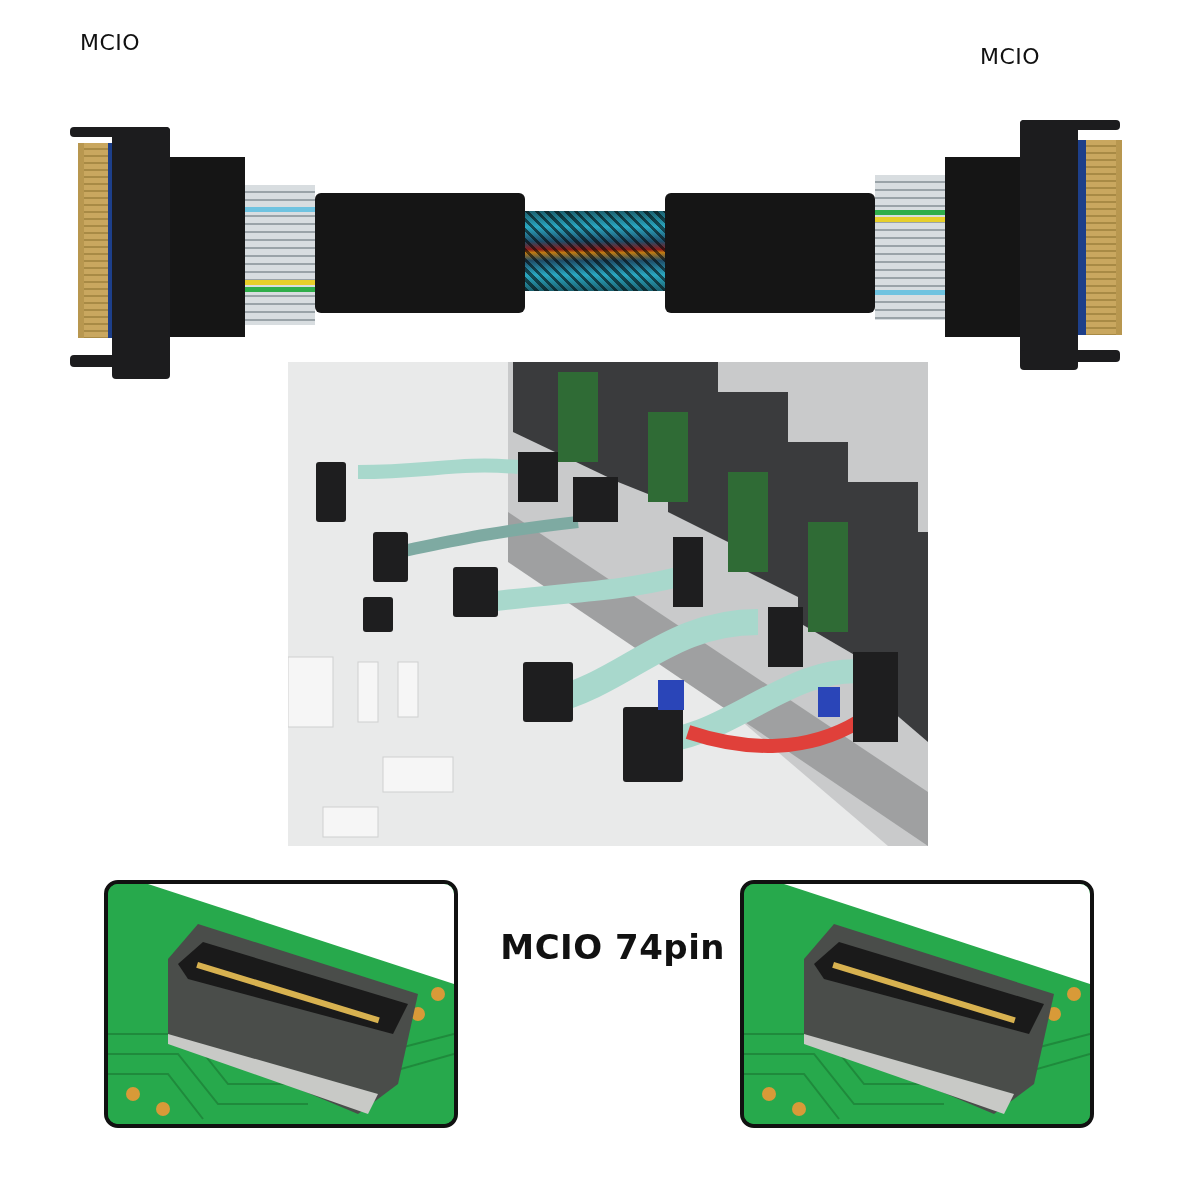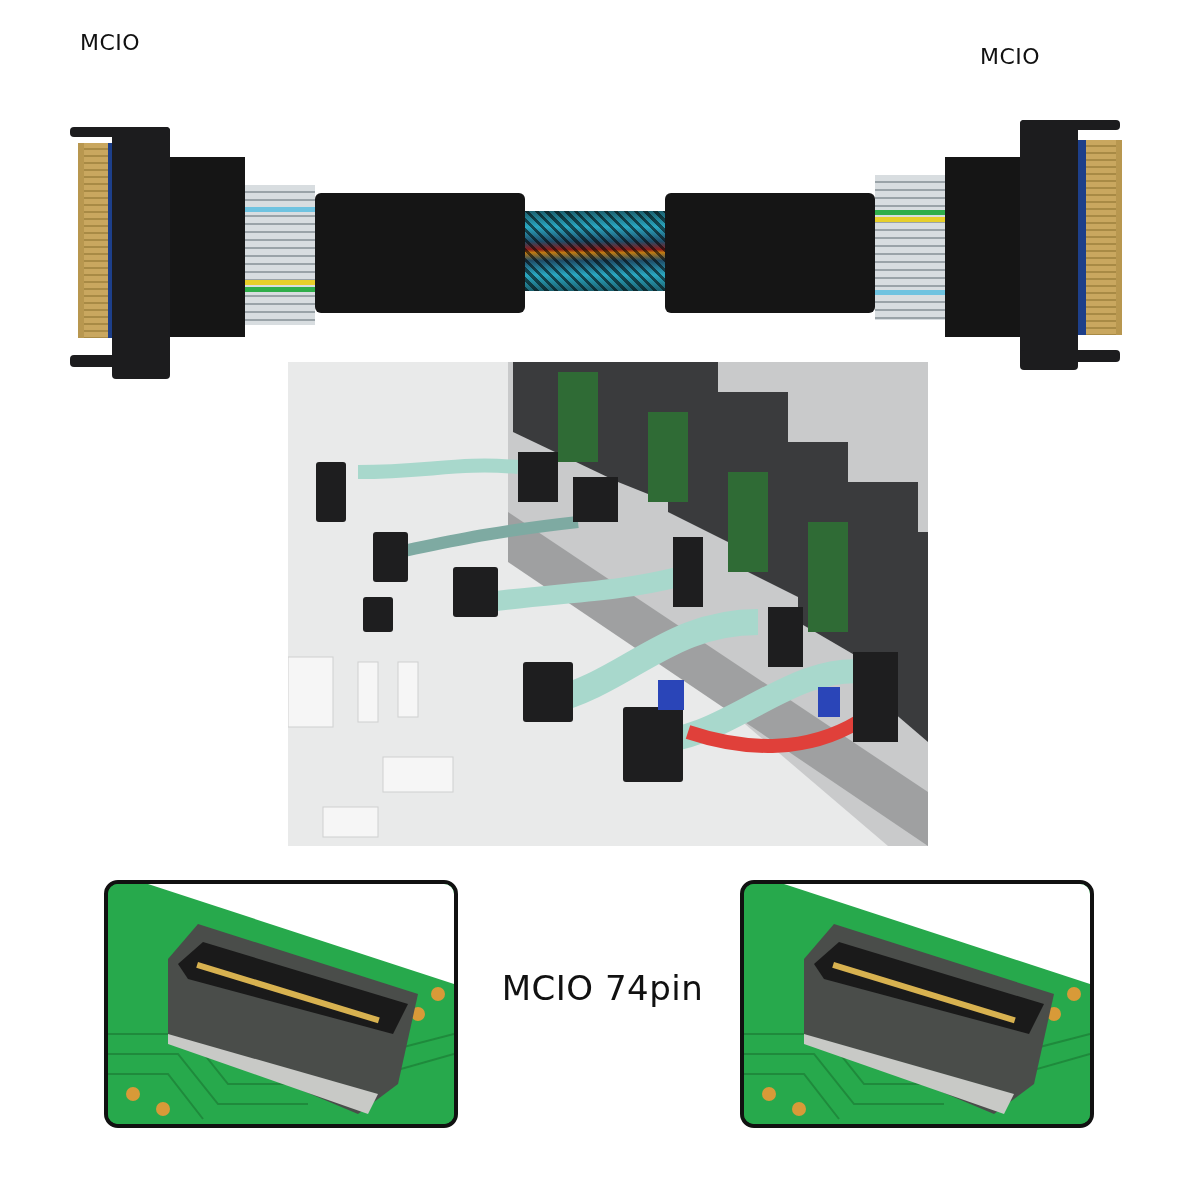--- a/index.html
+++ b/index.html
@@ -1,21 +1,21 @@
 <!DOCTYPE html>
 <html><head>
 <meta charset="utf-8">
 <style>
   html, body { margin:0; padding:0; background:#ffffff; }
   body { width:1200px; height:1200px; position:relative; overflow:hidden;
          font-family:"DejaVu Sans", sans-serif; color:#111; }
   .label { position:absolute; font-size:22px; letter-spacing:0.5px; color:#111; }
   #lbl-left { left:80px; top:30px; }
   #lbl-right { left:980px; top:44px; }
-  #lbl-socket { left:480px; top:965px; width:245px; text-align:center; font-size:34px; line-height:46px; }
+  #lbl-socket { left:480px; top:924px; width:245px; text-align:right; font-size:34px; line-height:46px;font-weight:bold; }
 
   
   .cable { position:absolute; left:60px; top:115px; width:1080px; height:270px; }
   .conn-body { position:absolute; background:#1c1c1e; border-radius:4px; }
   .gold { position:absolute; background:repeating-linear-gradient(180deg,#c9a75f 0 5px,#a88a45 5px 7px); border-left:6px solid #b8974f; }
   .pcb-blue { position:absolute; background:#1d3f8a; }
   .boot { position:absolute; background:#151515; }
   .wires { position:absolute; background:repeating-linear-gradient(180deg,#d8dde0 0 6px,#9aa3a8 6px 8px); }
   .braid { position:absolute; background:
       repeating-linear-gradient(45deg, rgba(0,0,0,.55) 0 3px, transparent 3px 7px),

